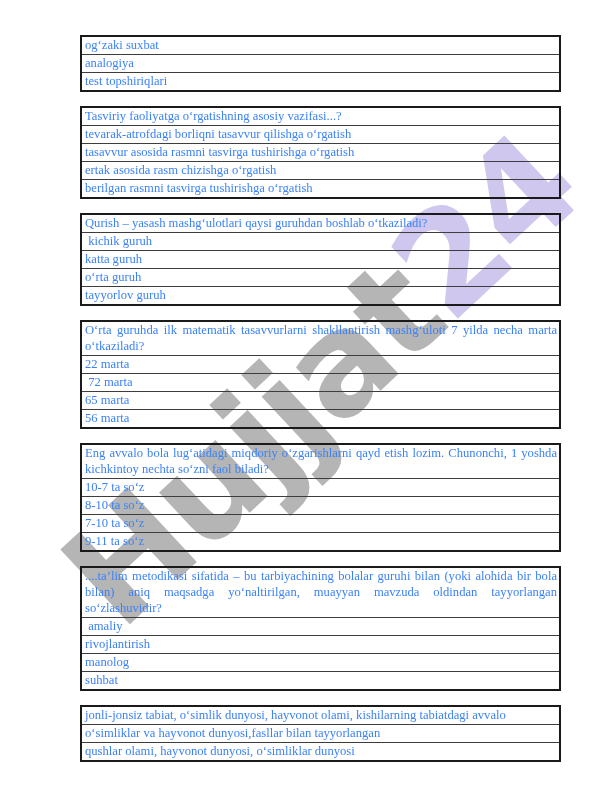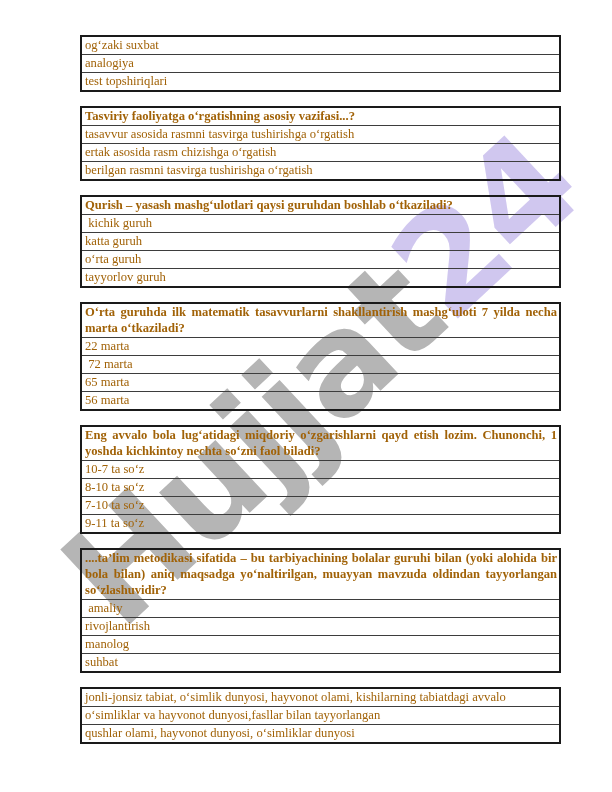--- a/index.html
+++ b/index.html
@@ -37,29 +37,29 @@
   table.qtable{
     width:100%;
     border-collapse:collapse;
     margin:0 0 14px 0;
     border:2px solid #1a1a1a;
     background:transparent;
   }
   .qtable td{
     font-size:12.6px;
     line-height:16px;
-    color:#a16207;
+    color:#3b82f6;
     padding:0 2px 1px 3px;
     border-top:1px solid #3d3d3d;
     white-space:pre-wrap;
     background:transparent;
   }
   .qtable tr:first-child td{border-top:none;}
   .qtable td.question{
-    font-weight:bold;
+    font-weight:normal;
     text-align:justify;
   }
 </style>
 </head>
 <body>
 
 <div class="page">
 
   <div class="watermark">
     <span class="wm-part" style="color: rgb(173, 173, 173);">Hujjat</span>
@@ -78,20 +78,23 @@
           </tr>
           <tr>
             <td class="option">test topshiriqlari</td>
           </tr>
         </tbody>
       </table>
       <table class="qtable">
         <tbody>
           <tr>
             <td class="question">Tasviriy faoliyatga o‘rgatishning asosiy vazifasi...?</td>
+          </tr>
+          <tr>
+            <td class="option">tevarak-atrofdagi borliqni tasavvur qilishga o‘rgatish</td>
           </tr>
           <tr>
             <td class="option">tasavvur asosida rasmni tasvirga tushirishga o‘rgatish</td>
           </tr>
           <tr>
             <td class="option">ertak asosida rasm chizishga o‘rgatish</td>
           </tr>
           <tr>
             <td class="option">berilgan rasmni tasvirga tushirishga o‘rgatish</td>
           </tr>

